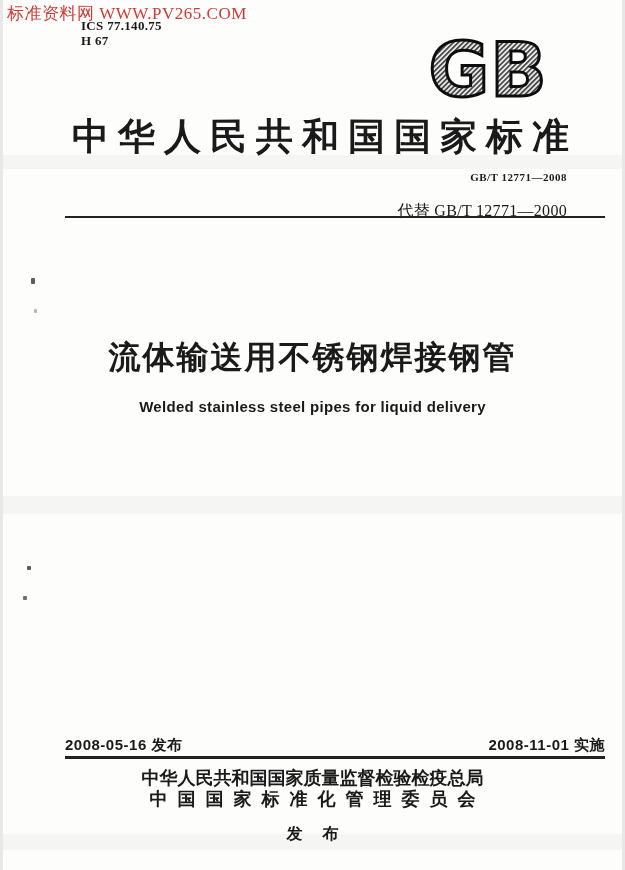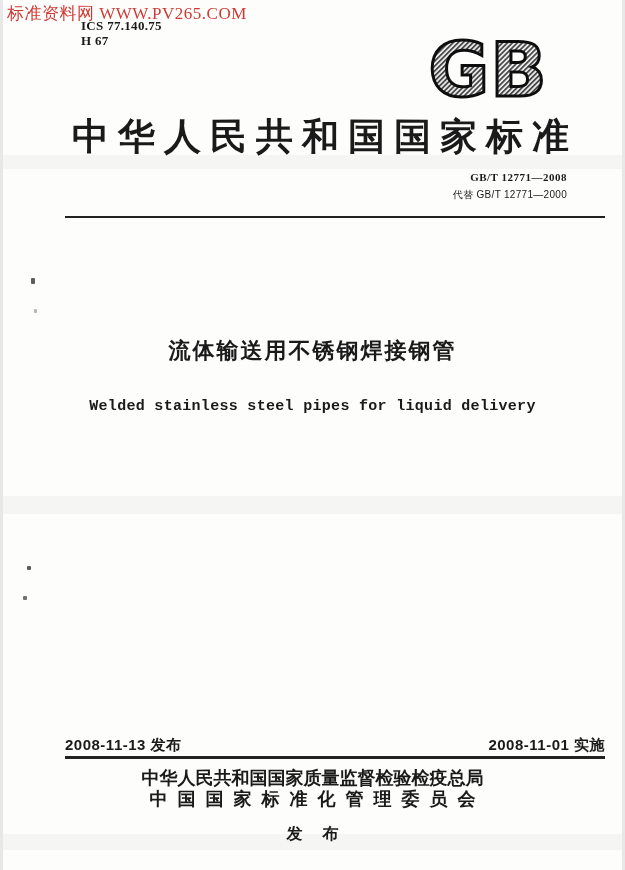--- a/index.html
+++ b/index.html
@@ -50,38 +50,38 @@
   }
   .std-number-block {
     position: absolute; top: 171px; right: 55px;
     text-align: right;
   }
   .std-number {
     font-family: "Liberation Serif", serif;
     font-size: 11px; font-weight: 700; letter-spacing: .5px;
   }
   .std-replaces {
-    font-family: Liberation Sans, sans-serif;
-    font-size: 10px; font-weight: 400; margin-top: 5px; letter-spacing: .3px;
+    font-family: Liberation Serif, serif;
+    font-size: 16px; font-weight: 400; margin-top: 18px; letter-spacing: .3px;
   }
   .rule-top {
     position: absolute; top: 216px; left: 62px; width: 540px; height: 2px;
     background: #222;
   }
 
   .doc-title-cn {
     position: absolute; top: 336px; left: 0; width: 100%;
     text-align: center;
     font-family: Liberation Serif, serif;
-    font-size: 22px; font-weight: 700; letter-spacing: 2px;
+    font-size: 32px; font-weight: 700; letter-spacing: 2px;
   }
   .doc-title-en {
     position: absolute; top: 398px; left: 0; width: 100%;
     text-align: center;
-    font-family: Liberation Mono, monospace;
+    font-family: Liberation Sans, sans-serif;
     font-size: 15px; font-weight: 700; letter-spacing: .3px;
   }
 
   .dates-row {
     position: absolute; top: 736px; left: 62px; width: 540px;
     display: flex; justify-content: space-between; align-items: flex-end;
     font-family: "Liberation Sans", sans-serif;
     font-size: 15px; font-weight: 700; letter-spacing: .5px;
   }
   .rule-bottom {
@@ -133,21 +133,21 @@
     <div class="std-number">GB/T 12771—2008</div>
     <div class="std-replaces">代替 GB/T 12771—2000</div>
   </div>
 
   <div class="rule-top"></div>
 
   <div class="doc-title-cn">流体输送用不锈钢焊接钢管</div>
   <div class="doc-title-en">Welded stainless steel pipes for liquid delivery</div>
 
   <div class="dates-row">
-    <span>2008-11-13 发布</span>
+    <span>2008-05-16 发布</span>
     <span>2008-11-01 实施</span>
   </div>
 
   <div class="rule-bottom"></div>
 
   <div class="issuer-row">
     <div class="issuer-lines">
       <div class="issuer-line1">中华人民共和国国家质量监督检验检疫总局</div>
       <div class="issuer-line2">中国国家标准化管理委员会</div>
     </div>

